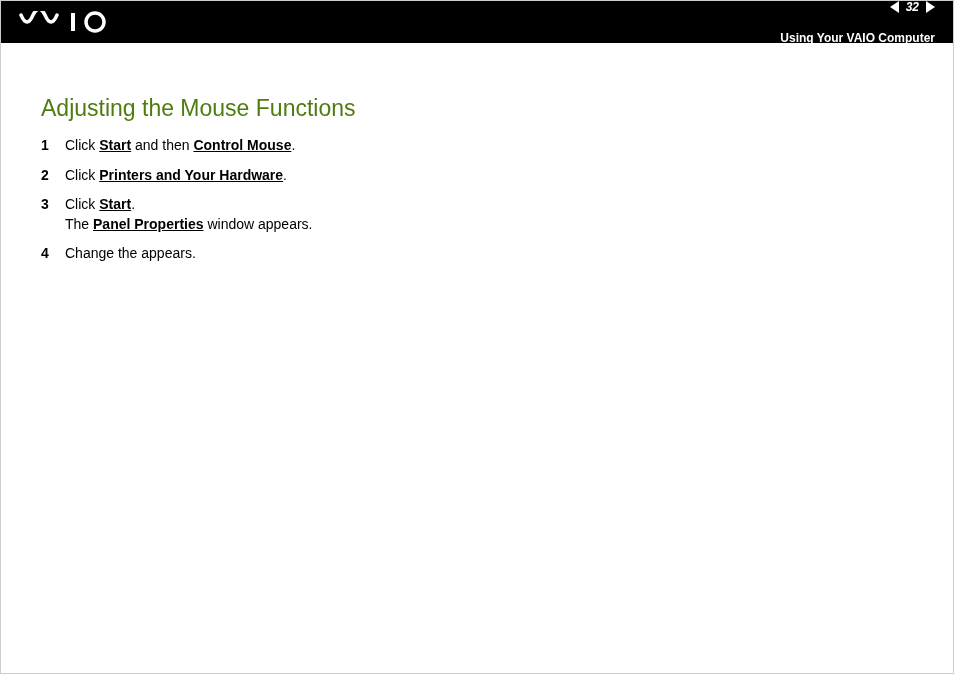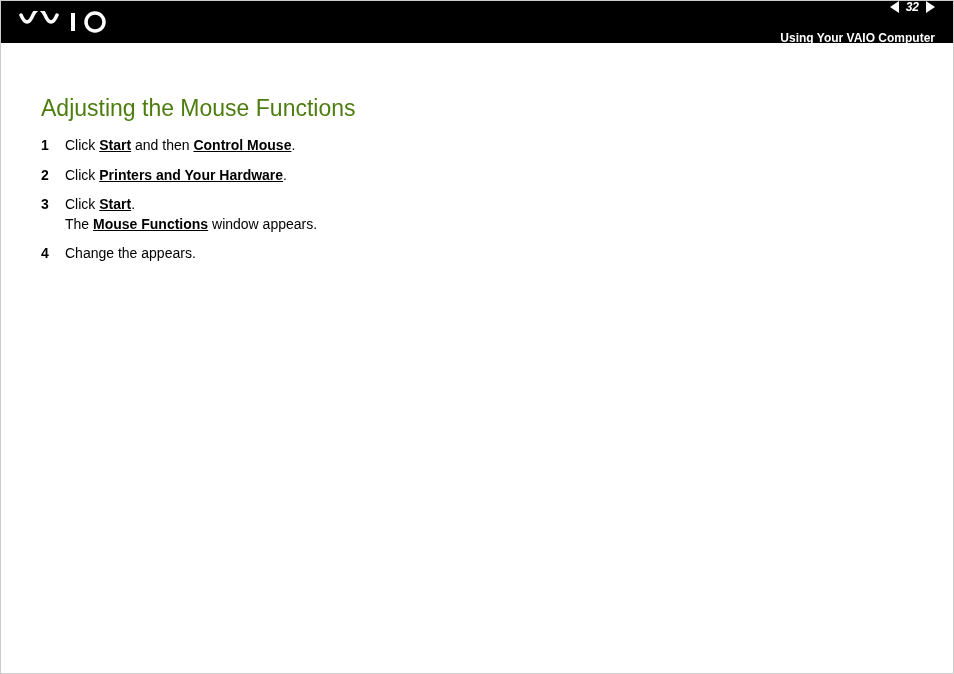--- a/index.html
+++ b/index.html
@@ -117,20 +117,20 @@
     <li class="step-row">
       <span class="step-num">1</span>
       <span class="step-body">Click <b>Start</b> and then <b>Control Mouse</b>.</span>
     </li>
     <li class="step-row">
       <span class="step-num">2</span>
       <span class="step-body">Click <b>Printers and Your Hardware</b>.</span>
     </li>
     <li class="step-row">
       <span class="step-num">3</span>
-      <span class="step-body">Click <b>Start</b>.<br>The <b>Mouse Functions</b> window appears.</span>
+      <span class="step-body">Click <b>Start</b>.<br>The <b>Panel Properties</b> window appears.</span>
     </li>
     <li class="step-row">
       <span class="step-num">4</span>
       <span class="step-body">Change the appears.</span>
     </li>
   </ol>
 </div>
 
 </body></html>

